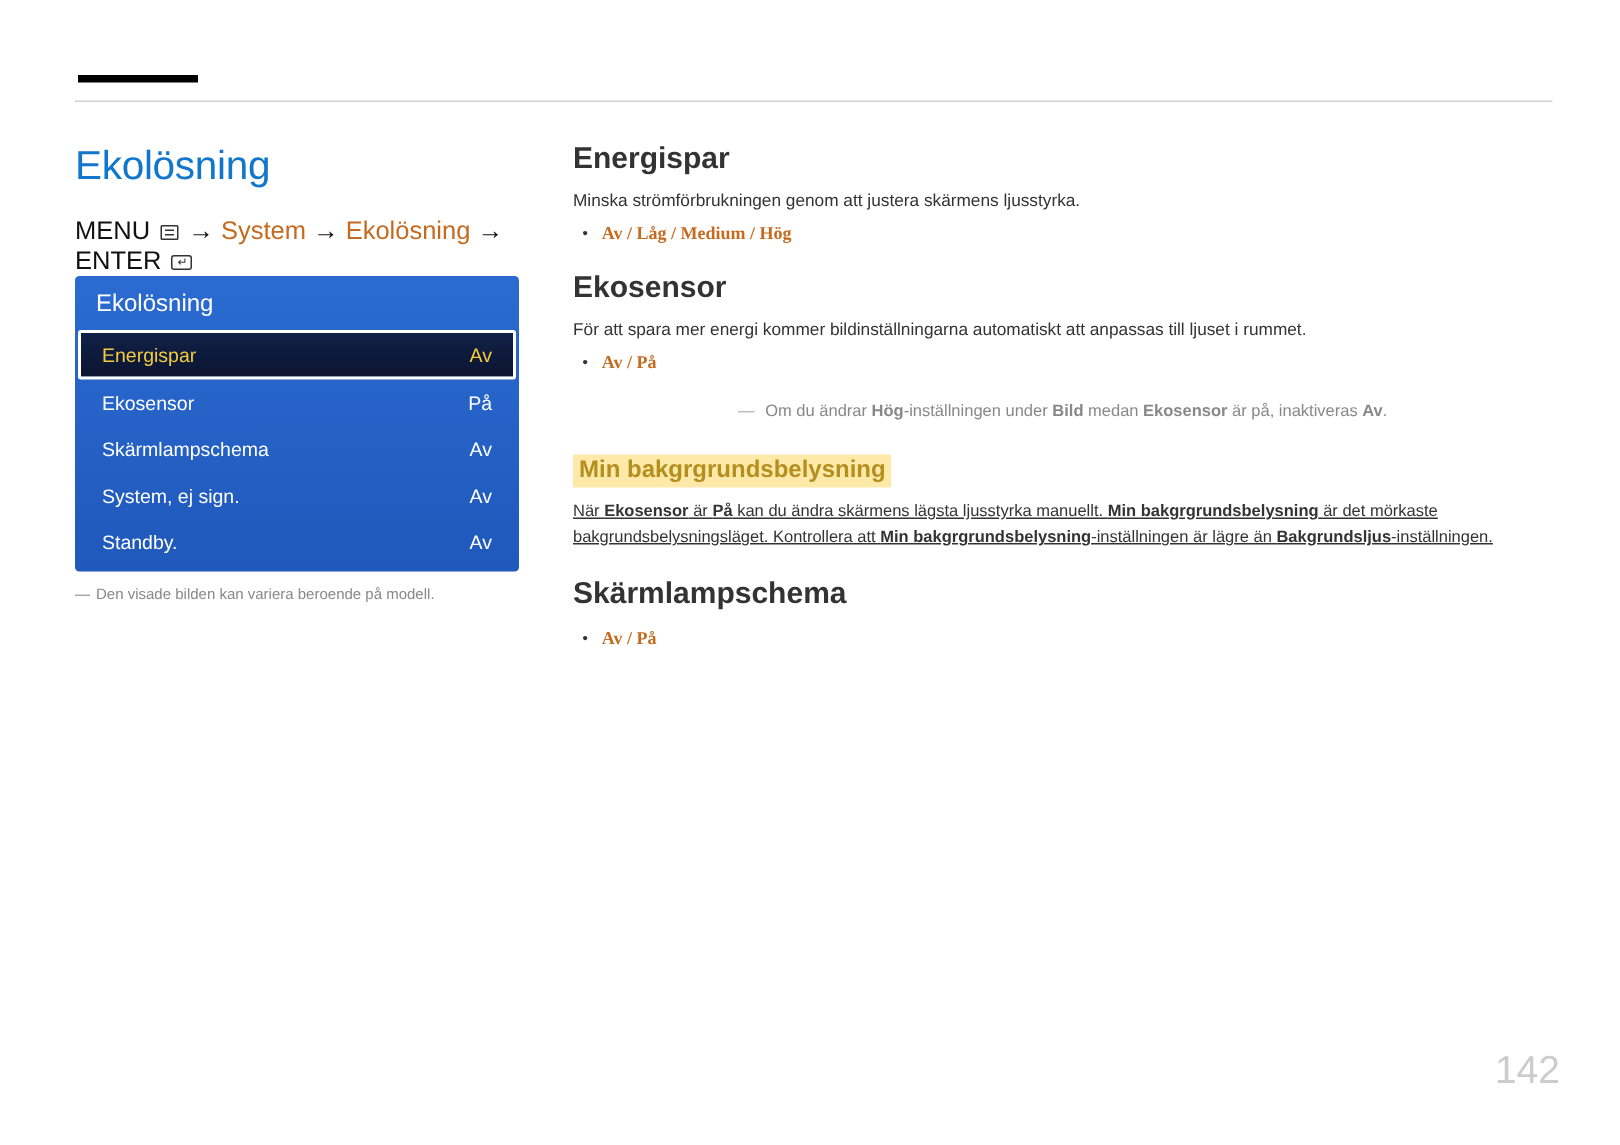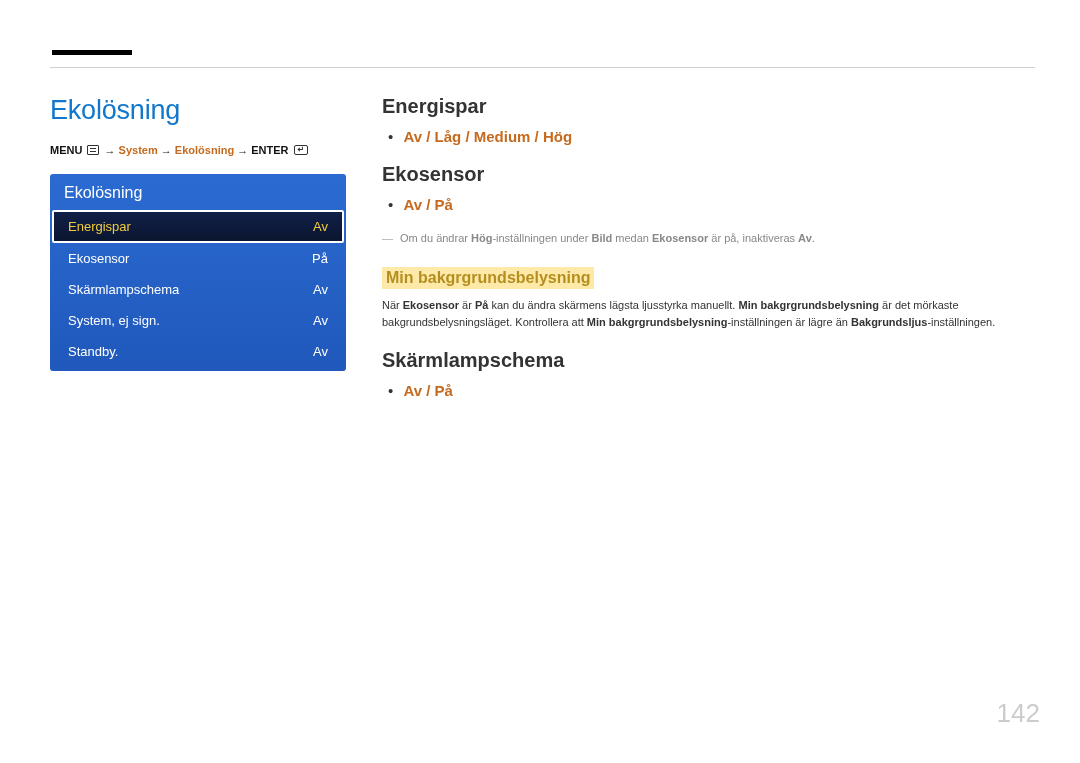--- a/index.html
+++ b/index.html
@@ -39,24 +39,23 @@
   .right-col { flex: 1; }
 
   .main-title {
     color: #1177cc;
     font-size: 27px;
     font-weight: 400;
     margin-bottom: 18px;
     letter-spacing: -0.2px;
   }
   .breadcrumb {
-    font-size: 11px;
-    font-weight: bold;
+    font-size: 17px;
+    font-weight: normal;
     color: #111;
-    margin-bottom: 18px;
   }
   .breadcrumb .menu-icon {
     display: inline-block;
     width: 12px; height: 10px;
     border: 1px solid #333;
     border-radius: 1px;
     position: relative;
     vertical-align: -1px;
     margin: 0 2px;
   }
@@ -131,33 +130,35 @@
     font-weight: bold;
     color: #333;
     margin-bottom: 10px;
   }
   .section-heading + .desc {
     font-size: 11.5px;
     color: #333;
     margin-bottom: 8px;
   }
   .options {
-    font-size: 15px;
+    font-size: 12px;
     color: #333;
     margin: 4px 0 18px 6px;
+    font-family: Liberation Serif, serif;
   }
   .options .dot { margin-right: 6px; }
   .opt-accent { color: #c56a1e; font-weight: bold; }
   .sep { color: #c56a1e; font-weight: bold; }
 
   .note-line {
     font-size: 11px;
     color: #888;
     margin-bottom: 14px;
     line-height: 1.45;
+    text-align: center;
   }
   .note-line::before {
     content: "―";
     color: #aaa;
     margin-right: 4px;
   }
 
   .sub-heading {
     display: inline-block;
     background: #ffe9a8;
@@ -165,20 +166,21 @@
     font-size: 16px;
     font-weight: bold;
     padding: 2px 4px;
     margin: 6px 0 8px 0;
   }
   .para {
     font-size: 11px;
     color: #333;
     line-height: 1.55;
     margin-bottom: 8px;
+    text-decoration: underline;
   }
   .para strong { font-weight: bold; }
 
   .sec-block { margin-bottom: 18px; }
 
   .page-number {
     position: absolute;
     right: 40px;
     bottom: 34px;
     font-size: 26px;
@@ -226,40 +228,43 @@
       <div class="menu-item">
         <span>System, ej sign.</span>
         <span>Av</span>
       </div>
       <div class="menu-item">
         <span>Standby.</span>
         <span>Av</span>
       </div>
     </div>
 
+    <div class="panel-note">Den visade bilden kan variera beroende på modell.</div>
   </div>
 
   <div class="right-col">
 
     <div class="sec-block">
       <div class="section-heading">Energispar</div>
+      <div class="desc">Minska strömförbrukningen genom att justera skärmens ljusstyrka.</div>
       <div class="options">
         <span class="dot">•</span>
         <span class="opt-accent">Av</span>
         <span class="sep"> / </span>
         <span class="opt-accent">Låg</span>
         <span class="sep"> / </span>
         <span class="opt-accent">Medium</span>
         <span class="sep"> / </span>
         <span class="opt-accent">Hög</span>
       </div>
     </div>
 
     <div class="sec-block">
       <div class="section-heading">Ekosensor</div>
+      <div class="desc">För att spara mer energi kommer bildinställningarna automatiskt att anpassas till ljuset i rummet.</div>
       <div class="options">
         <span class="dot">•</span>
         <span class="opt-accent">Av</span>
         <span class="sep"> / </span>
         <span class="opt-accent">På</span>
       </div>
       <div class="note-line">
         <span>Om du ändrar </span><strong>Hög</strong><span>-inställningen under </span><strong>Bild</strong><span> medan </span><strong>Ekosensor</strong><span> är på, inaktiveras </span><strong>Av</strong><span>.</span>
       </div>
 

